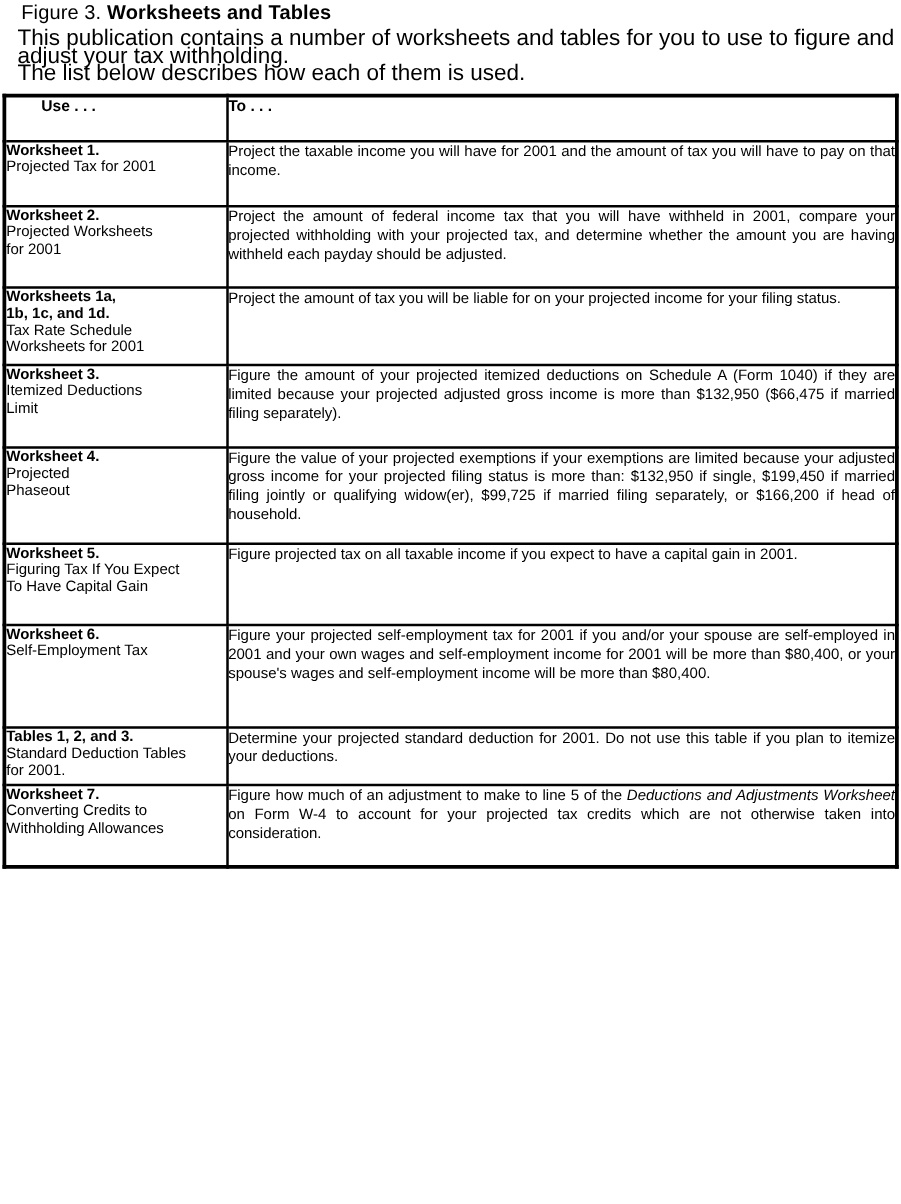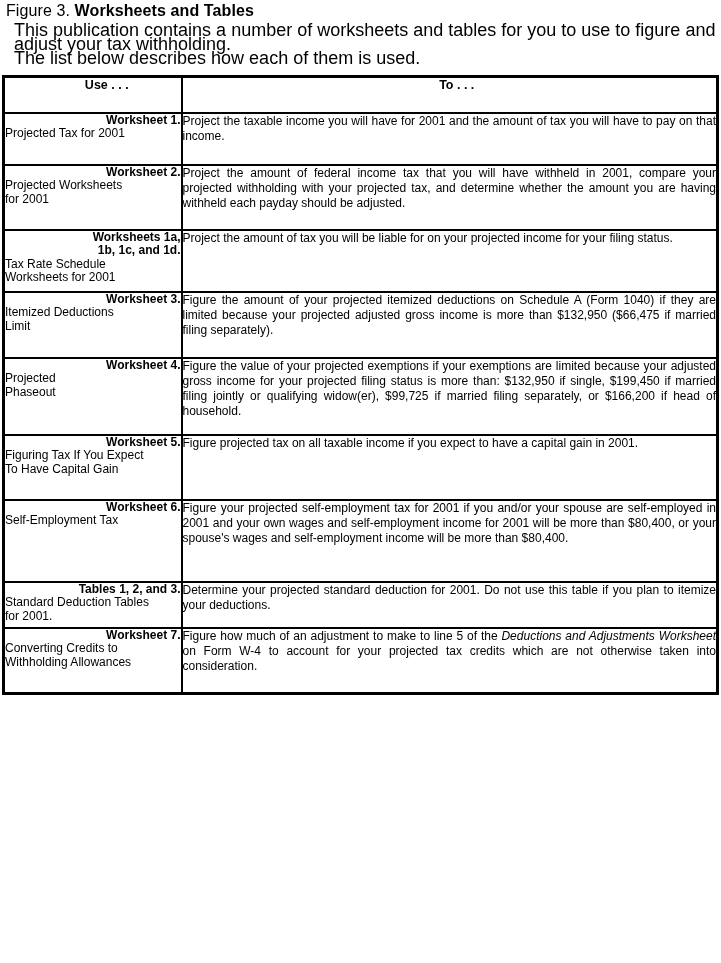--- a/index.html
+++ b/index.html
@@ -6,50 +6,50 @@
   html, body { margin: 0; padding: 0; }
   body {
     width: 721px; height: 963px;
     background: #ffffff; color: #000000;
     font-family: "Liberation Sans", sans-serif;
     position: relative; overflow: hidden;
   }
   .page { padding: 2px 2px 0 2px; }
   .figure-title {
     font-size: 16px; font-weight: normal;
-    margin: 0 0 3px 4px; line-height: 18px;
+    margin: 0 0 3px 15px; line-height: 18px;
     letter-spacing: 0.1px;
   }
   .figure-title .bold { font-weight: bold; }
   .intro { font-size: 18px; line-height: 14px; margin: 0 0 10px 12px; }
   .intro .intro-line { width: 719px; }
   table.worksheets {
     border-collapse: collapse;
     width: 717px;
     table-layout: fixed;
     border: 3px solid #000;
   }
   table.worksheets th, table.worksheets td {
     border: 2px solid #000;
     vertical-align: top;
     padding: 0;
   }
   th.col-use { width: 178px; }
   thead th {
-    text-align: center; vertical-align: middle;
+    text-align: left; vertical-align: middle;
     font-size: 12.5px; font-weight: bold;
     height: 36px;
   }
   thead th.col-use { padding-left: 28px; }
-  thead th.col-to  { padding-left: 15px; }
+  thead th.col-to  { }
   td.use-cell {
     font-size: 12px; line-height: 13.5px;
     padding: 7px 4px 6px 14px;
   }
-  td.use-cell .use-line.bold { font-weight: bold; text-align: right; }
+  td.use-cell .use-line.bold { font-weight: bold; }
   td.to-cell {
     font-size: 12px; line-height: 15px;
     padding: 7px 7px 6px 15px;
     text-align: justify;
   }
   td.to-cell em { font-style: italic; }
 </style>
 </head>
 <body>
 

